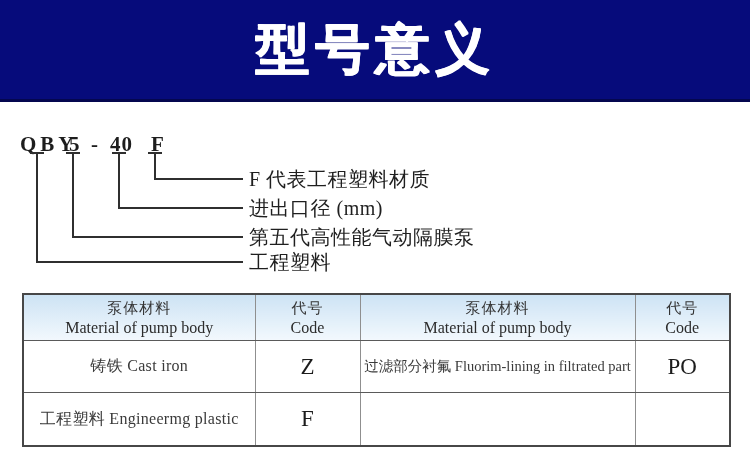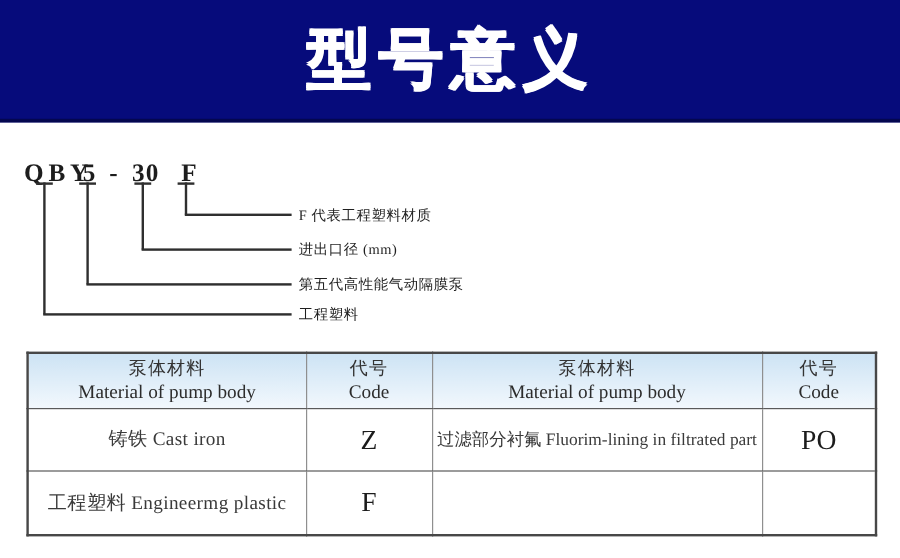--- a/index.html
+++ b/index.html
@@ -19,21 +19,21 @@
     text-shadow:1px 0 0 #ffffff,0 1px 0 #ffffff,1px 1px 0 #ffffff;
   }
   
   .diagram{position:absolute;left:0;top:102px;width:650px;height:185px;}
   .code-part{
     position:absolute;top:30px;font-size:21px;font-weight:700;color:#1d1d1d;
     font-family:"Liberation Serif","DejaVu Serif",serif;white-space:nowrap;
   }
   .ln{position:absolute;background:#2f2f2f;}
   .d-label{
-    position:absolute;left:249px;font-size:12px;color:#1f1f1f;white-space:nowrap;
+    position:absolute;left:249px;font-size:20px;color:#1f1f1f;white-space:nowrap;
     line-height:18px;letter-spacing:0.5px;
   }
   
   .mat-table{
     position:absolute;left:22px;top:293px;width:707px;height:154px;
     border-collapse:collapse;table-layout:fixed;
     font-family:"Liberation Serif","DejaVu Serif",serif;
     padding-left:40px;
   }
   .mat-table td,.mat-table th{
@@ -59,21 +59,21 @@
 <div class="page">
 
   <header class="banner">
     <h1>型号意义</h1>
   </header>
 
   <section class="diagram">
     <span class="code-part" style="left:20px;letter-spacing:4px;">QBY</span>
     <span class="code-part" style="left:69px;">5</span>
     <span class="code-part" style="left:91px;">-</span>
-    <span class="code-part" style="left:110px;letter-spacing:1px;">30</span>
+    <span class="code-part" style="left:110px;letter-spacing:1px;">40</span>
     <span class="code-part" style="left:151px;">F</span>
 
     <div class="ln" style="left:30px;top:50px;width:14px;height:2px;"></div>
     <div class="ln" style="left:66px;top:50px;width:14px;height:2px;"></div>
     <div class="ln" style="left:112px;top:50px;width:14px;height:2px;"></div>
     <div class="ln" style="left:148px;top:50px;width:14px;height:2px;"></div>
 
     <div class="ln" style="left:36px;top:50px;width:2px;height:110px;"></div>
     <div class="ln" style="left:72px;top:50px;width:2px;height:85px;"></div>
     <div class="ln" style="left:118px;top:50px;width:2px;height:56px;"></div>

